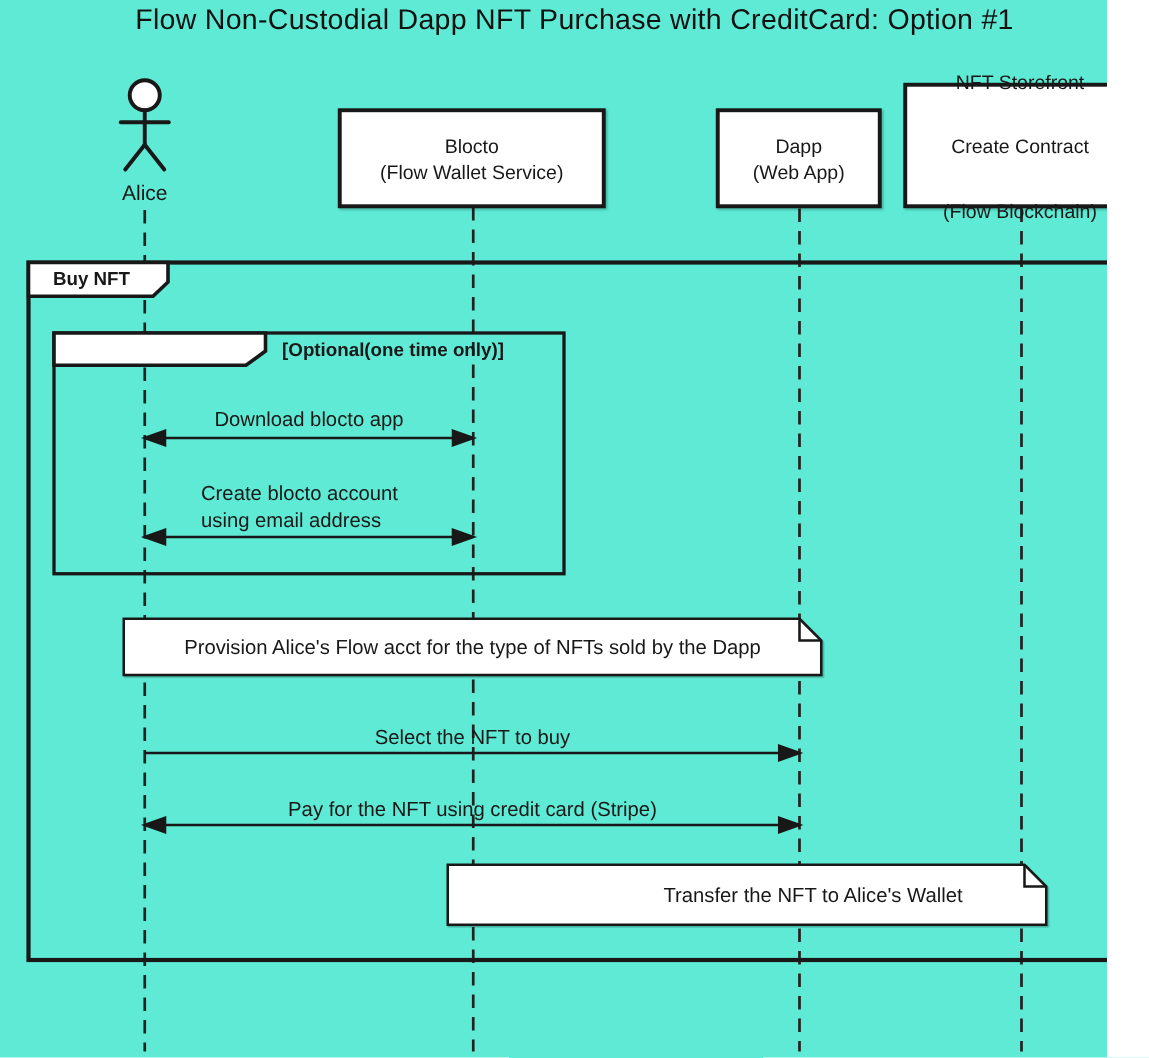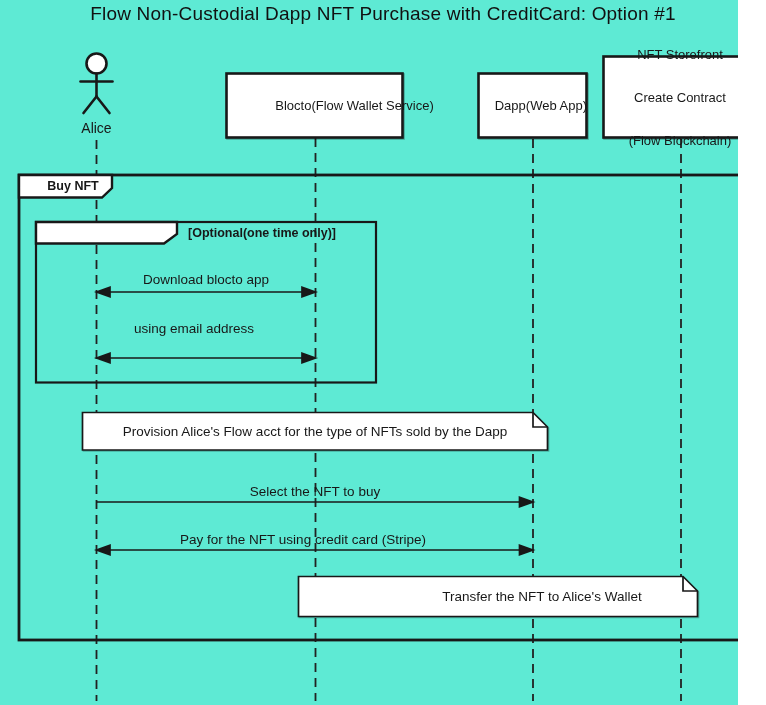--- a/index.html
+++ b/index.html
@@ -97,48 +97,49 @@
         <polygon points="96.5,550 110,545.2 110,554.8"></polygon>
         <polygon points="533,550 519.5,545.2 519.5,554.8"></polygon>
       </g>
     </g>
   </svg>
 
   <div class="txt title center">Flow Non-Custodial Dapp NFT Purchase with CreditCard: Option #1</div>
 
   <div class="txt actor-label center" style="left:66px;top:119px;width:61px;height:17px;">Alice</div>
 
-  <div class="txt participant-label center" style="left:226px;top:73px;width:177px;height:65px;flex-direction:row;padding-left:40px;">
+  <div class="txt participant-label center" style="left:226px;top:73px;width:177px;height:65px;flex-direction:column;">
     <span>Blocto</span>
     <span>(Flow Wallet Service)</span>
   </div>
 
-  <div class="txt participant-label center" style="left:478px;top:73px;width:109px;height:65px;flex-direction:row;justify-content:flex-end;">
+  <div class="txt participant-label center" style="left:478px;top:73px;width:109px;height:65px;flex-direction:column;">
     <span>Dapp</span>
     <span>(Web App)</span>
   </div>
 
   <div class="txt participant-label center" style="left:603px;top:56px;width:154px;height:82px;flex-direction:column;gap:26px;">
     <span>NFT Storefront</span>
     <span>Create Contract</span>
     <span>(Flow Blockchain)</span>
   </div>
 
-  <div class="txt frame-label center" style="left:19px;top:175px;width:84px;height:21px;margin-left:12px;">Buy NFT</div>
+  <div class="txt frame-label center" style="left:19px;top:175px;width:84px;height:21px;">Buy NFT</div>
 
 
   <div class="txt condition-label center" style="left:192px;top:224px;width:140px;height:17px;">[Optional(one time only)]</div>
 
   <div class="msg center" style="left:106px;top:271px;width:200px;height:16px;">Download blocto app</div>
 
   <div class="msg msg-left" style="left:134px;top:320px;">
+    <span>Create blocto account</span>
     <span>using email address</span>
   </div>
 
   <div class="msg center" style="left:165px;top:483px;width:300px;height:16px;">Select the NFT to buy</div>
 
-  <div class="msg center" style="left:128px;top:531px;width:350px;height:16px;">Pay for the NFT using credit card (Stripe)</div>
+  <div class="msg center" style="left:140px;top:531px;width:350px;height:16px;">Pay for the NFT using credit card (Stripe)</div>
 
   <div class="txt note-text center" style="left:82px;top:413px;width:466px;height:36px;">Provision Alice's Flow acct for the type of NFTs sold by the Dapp</div>
 
   <div class="txt note-text center" style="left:298px;top:577px;width:400px;height:39px;padding-left:44px;">Transfer the NFT to Alice's Wallet</div>
 
 </div>
 
 </body></html>

